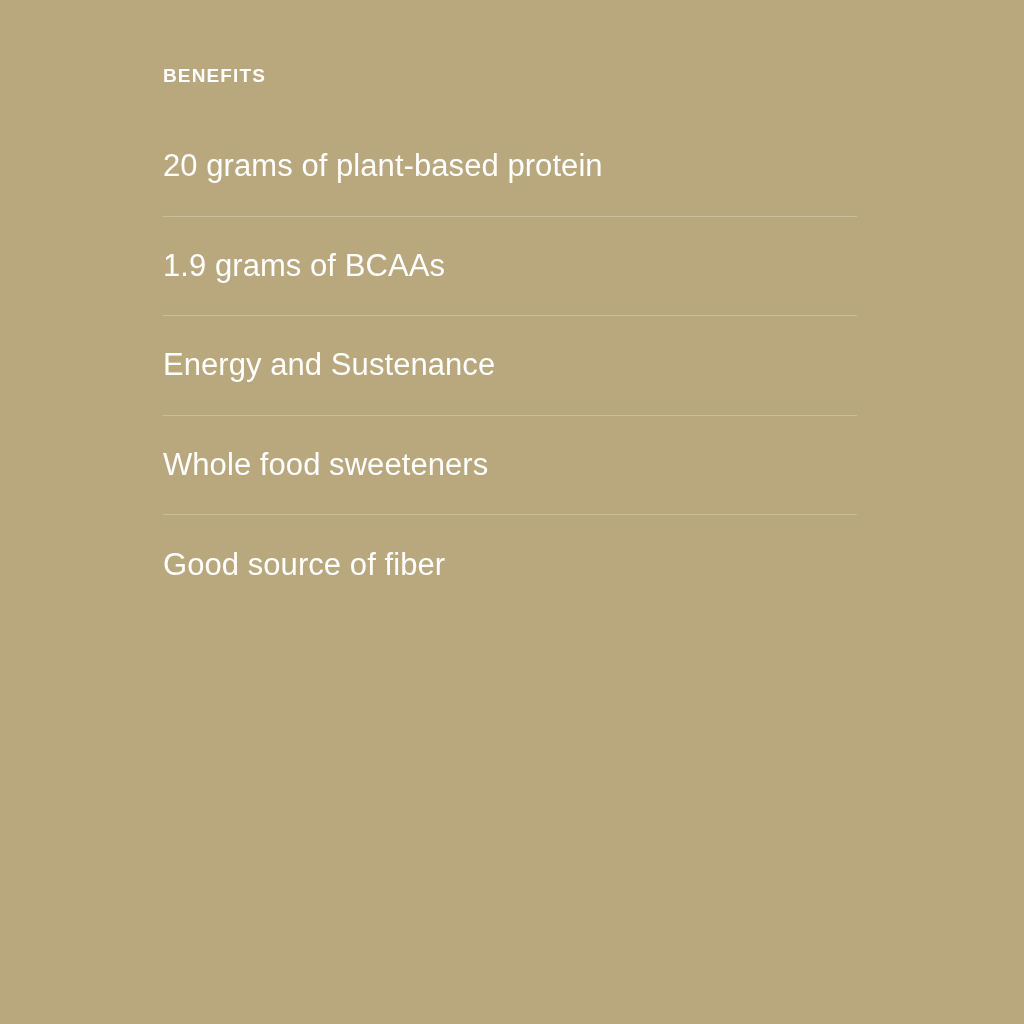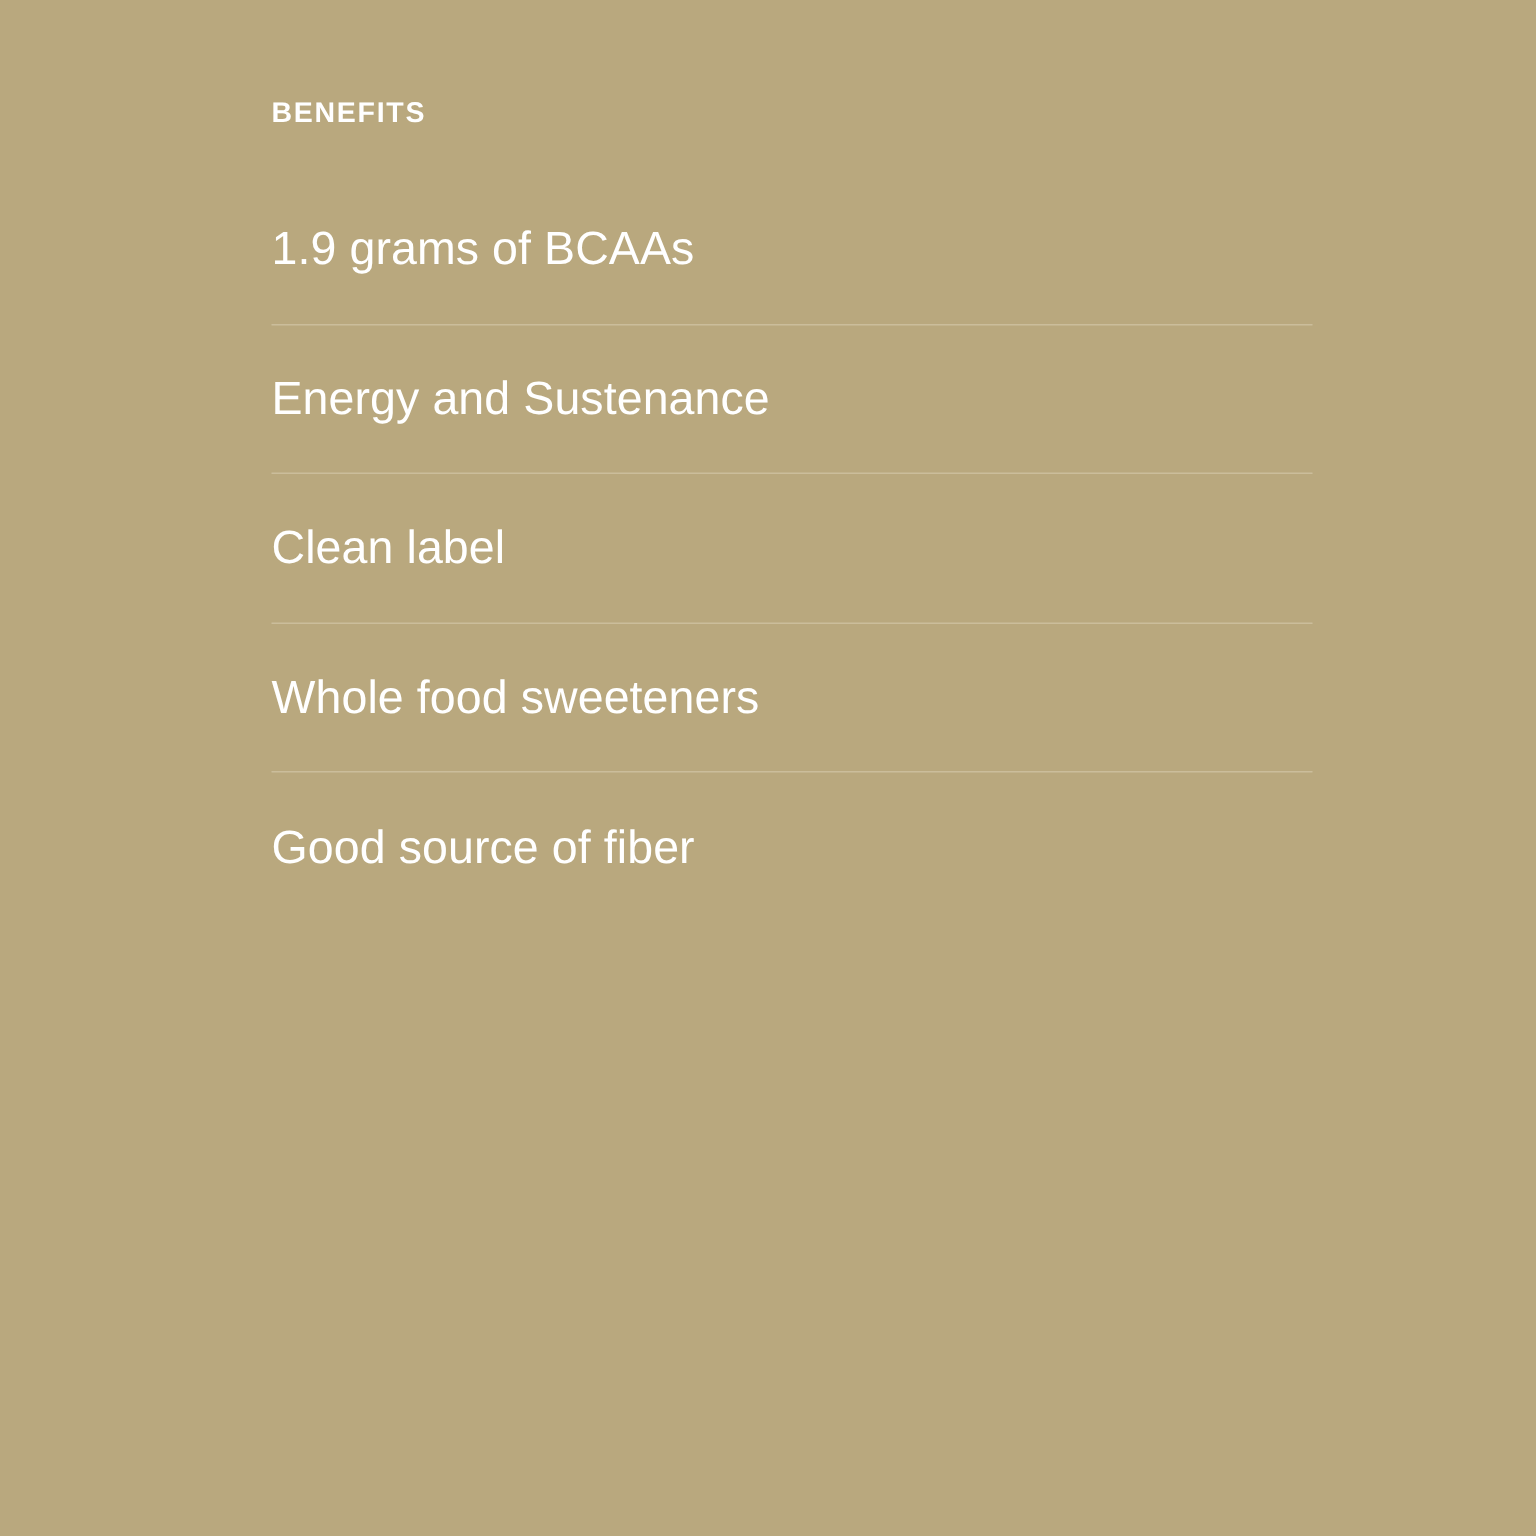--- a/index.html
+++ b/index.html
@@ -8,21 +8,21 @@
   }
   body {
     width: 1024px;
     height: 1024px;
     background: #b9a87e;
     font-family: "Liberation Sans", sans-serif;
     overflow: hidden;
   }
   .panel {
     position: absolute;
-    left: 181px;
+    left: 163px;
     top: 0;
     width: 694px;
     height: 800px;
   }
   .section-title {
     position: absolute;
     top: 66px;
     left: 0;
     font-size: 19px;
     font-weight: bold;
@@ -60,27 +60,27 @@
 </style>
 </head>
 <body>
 
 <div class="panel">
 
   <div class="section-title">BENEFITS</div>
 
   <ul class="benefit-list">
     <li class="benefit-item">
+      <span class="benefit-text">20 grams of plant-based protein</span>
+    </li>
+    <li class="benefit-item">
       <span class="benefit-text">1.9 grams of BCAAs</span>
     </li>
     <li class="benefit-item">
       <span class="benefit-text">Energy and Sustenance</span>
-    </li>
-    <li class="benefit-item">
-      <span class="benefit-text">Clean label</span>
     </li>
     <li class="benefit-item">
       <span class="benefit-text">Whole food sweeteners</span>
     </li>
     <li class="benefit-item">
       <span class="benefit-text">Good source of fiber</span>
     </li>
   </ul>
 
 </div>

